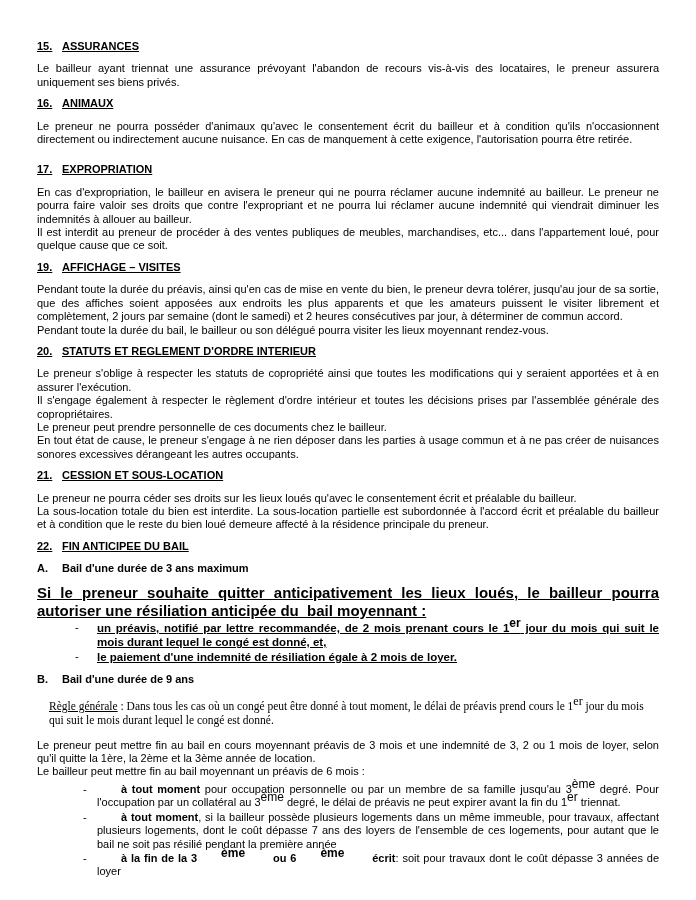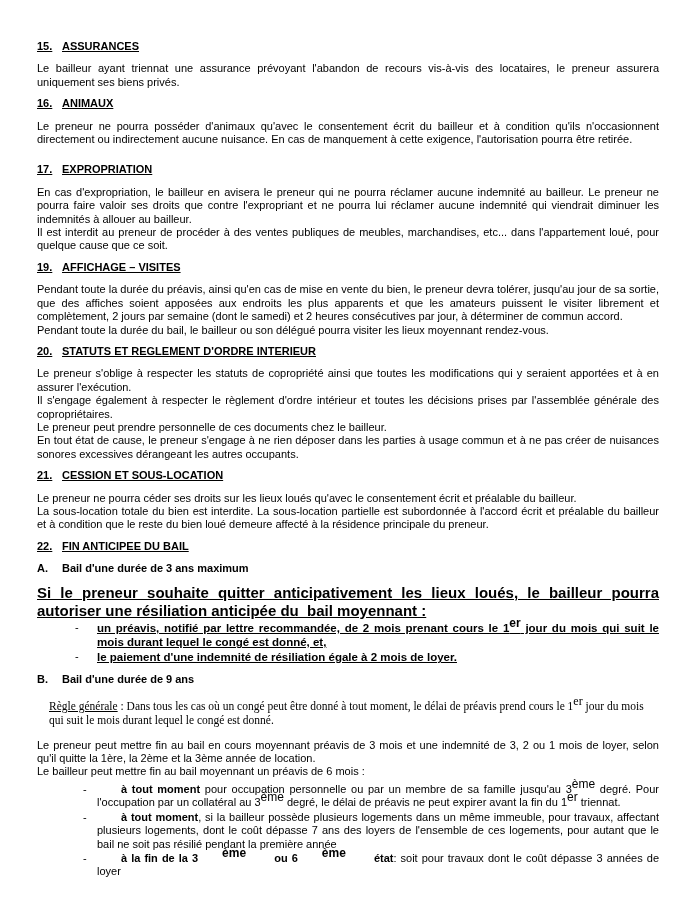--- a/index.html
+++ b/index.html
@@ -88,17 +88,17 @@
     <span class="dash">-</span>
     <div class="li-t"><span class="b">à tout moment</span><span> pour occupation personnelle ou par un membre de sa famille jusqu'au 3</span><sup>ème</sup><span> degré. Pour l'occupation par un collatéral au 3</span><sup>ème</sup><span> degré, le délai de préavis ne peut expirer avant la fin du 1</span><sup>er</sup><span> triennat.</span></div>
   </div>
   <div class="li liB">
     <span class="dash">-</span>
     <div class="li-t"><span class="b">à tout moment</span><span>, si la bailleur possède plusieurs logements dans un même immeuble, pour travaux, affectant plusieurs logements, dont le coût dépasse 7 ans des loyers de l'ensemble de ces logements, pour autant que le bail ne soit pas résilié pendant la première année</span></div>
   </div>
   <div class="li liB">
     <span class="dash">-</span>
     <div class="li-t">
-      <div><span class="b">à la fin de la 3</span><sup class="b">ème</sup><span class="b"> ou 6</span><sup class="b">ème</sup><span class="b"> état</span><span>: soit pour travaux dont le coût dépasse 3 années de loyer</span></div>
+      <div><span class="b">à la fin de la 3</span><sup class="b">ème</sup><span class="b"> ou 6</span><sup class="b">ème</sup><span class="b"> écrit</span><span>: soit pour travaux dont le coût dépasse 3 années de loyer</span></div>
     </div>
   </div>
 
 </div>
 
 </body></html>

